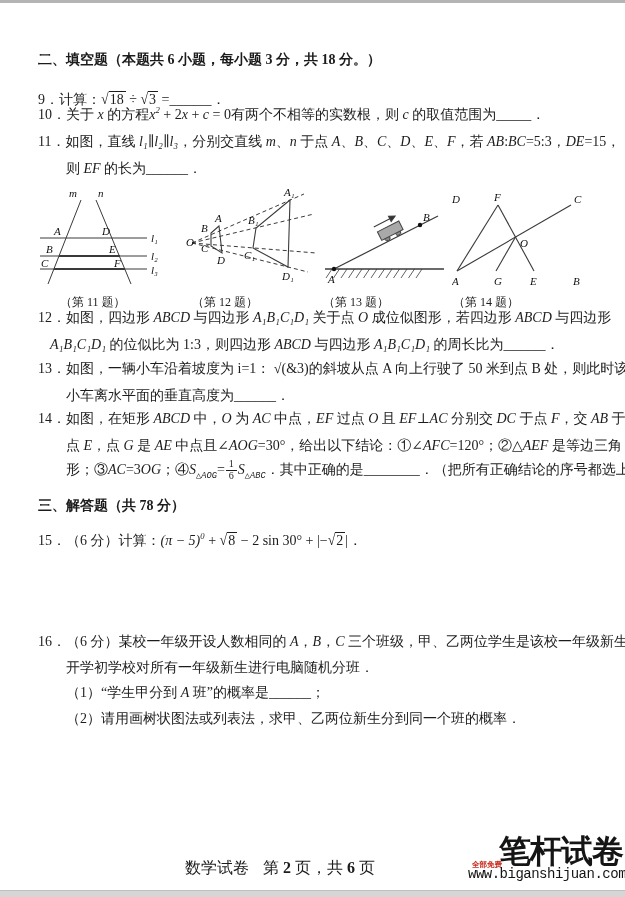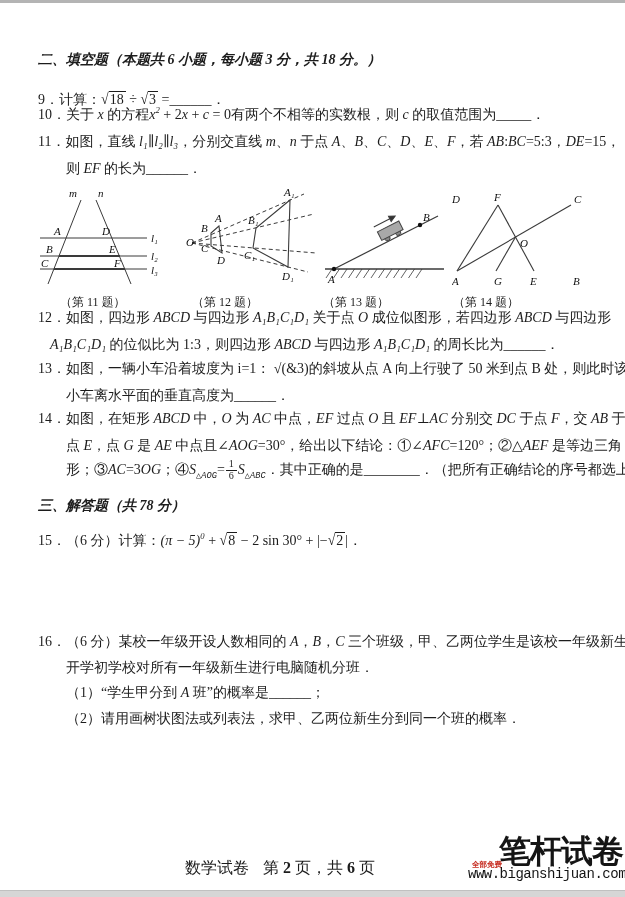--- a/index.html
+++ b/index.html
@@ -3,21 +3,21 @@
 <meta charset="utf-8">
 <style>
   html,body{margin:0;padding:0;}
   body{
     width:625px;height:897px;position:relative;background:#ffffff;
     font-family:"Liberation Serif","DejaVu Serif",serif;color:#1c1c1c;overflow:hidden;
   }
   .edge-top{position:absolute;left:0;top:0;width:625px;height:3px;background:#b4b4b4;}
   .edge-bottom{position:absolute;left:0;top:890px;width:625px;height:7px;background:#d6d6d6;border-top:1px solid #c0c0c0;}
   .line{position:absolute;white-space:nowrap;font-size:14px;line-height:1.35;}
-  .sec{font-weight:bold;font-style:italic;}
+  .sec{font-weight:bold;}
   .i{font-style:italic;}
   .b{font-weight:bold;}
   sup{font-size:0.62em;line-height:0;vertical-align:super;}
   sub{font-size:0.62em;line-height:0;vertical-align:sub;font-family:Liberation Mono, monospace;}
   .radical{display:inline-block;white-space:nowrap;margin-top:12px;}
   .rsign{display:inline-block;transform:scaleY(1.12);}
   .rbody{display:inline-block;border-top:1.2px solid #1c1c1c;padding:0 2px 0 1px;line-height:1.15;}
   .frac{display:inline-block;vertical-align:-0.45em;text-align:center;line-height:1.05;font-size:0.72em;margin:0 1px;}
   .fn{display:block;padding:0 3px;border-bottom:1px solid #1c1c1c;}
   .fd{display:block;padding:0 3px;}

